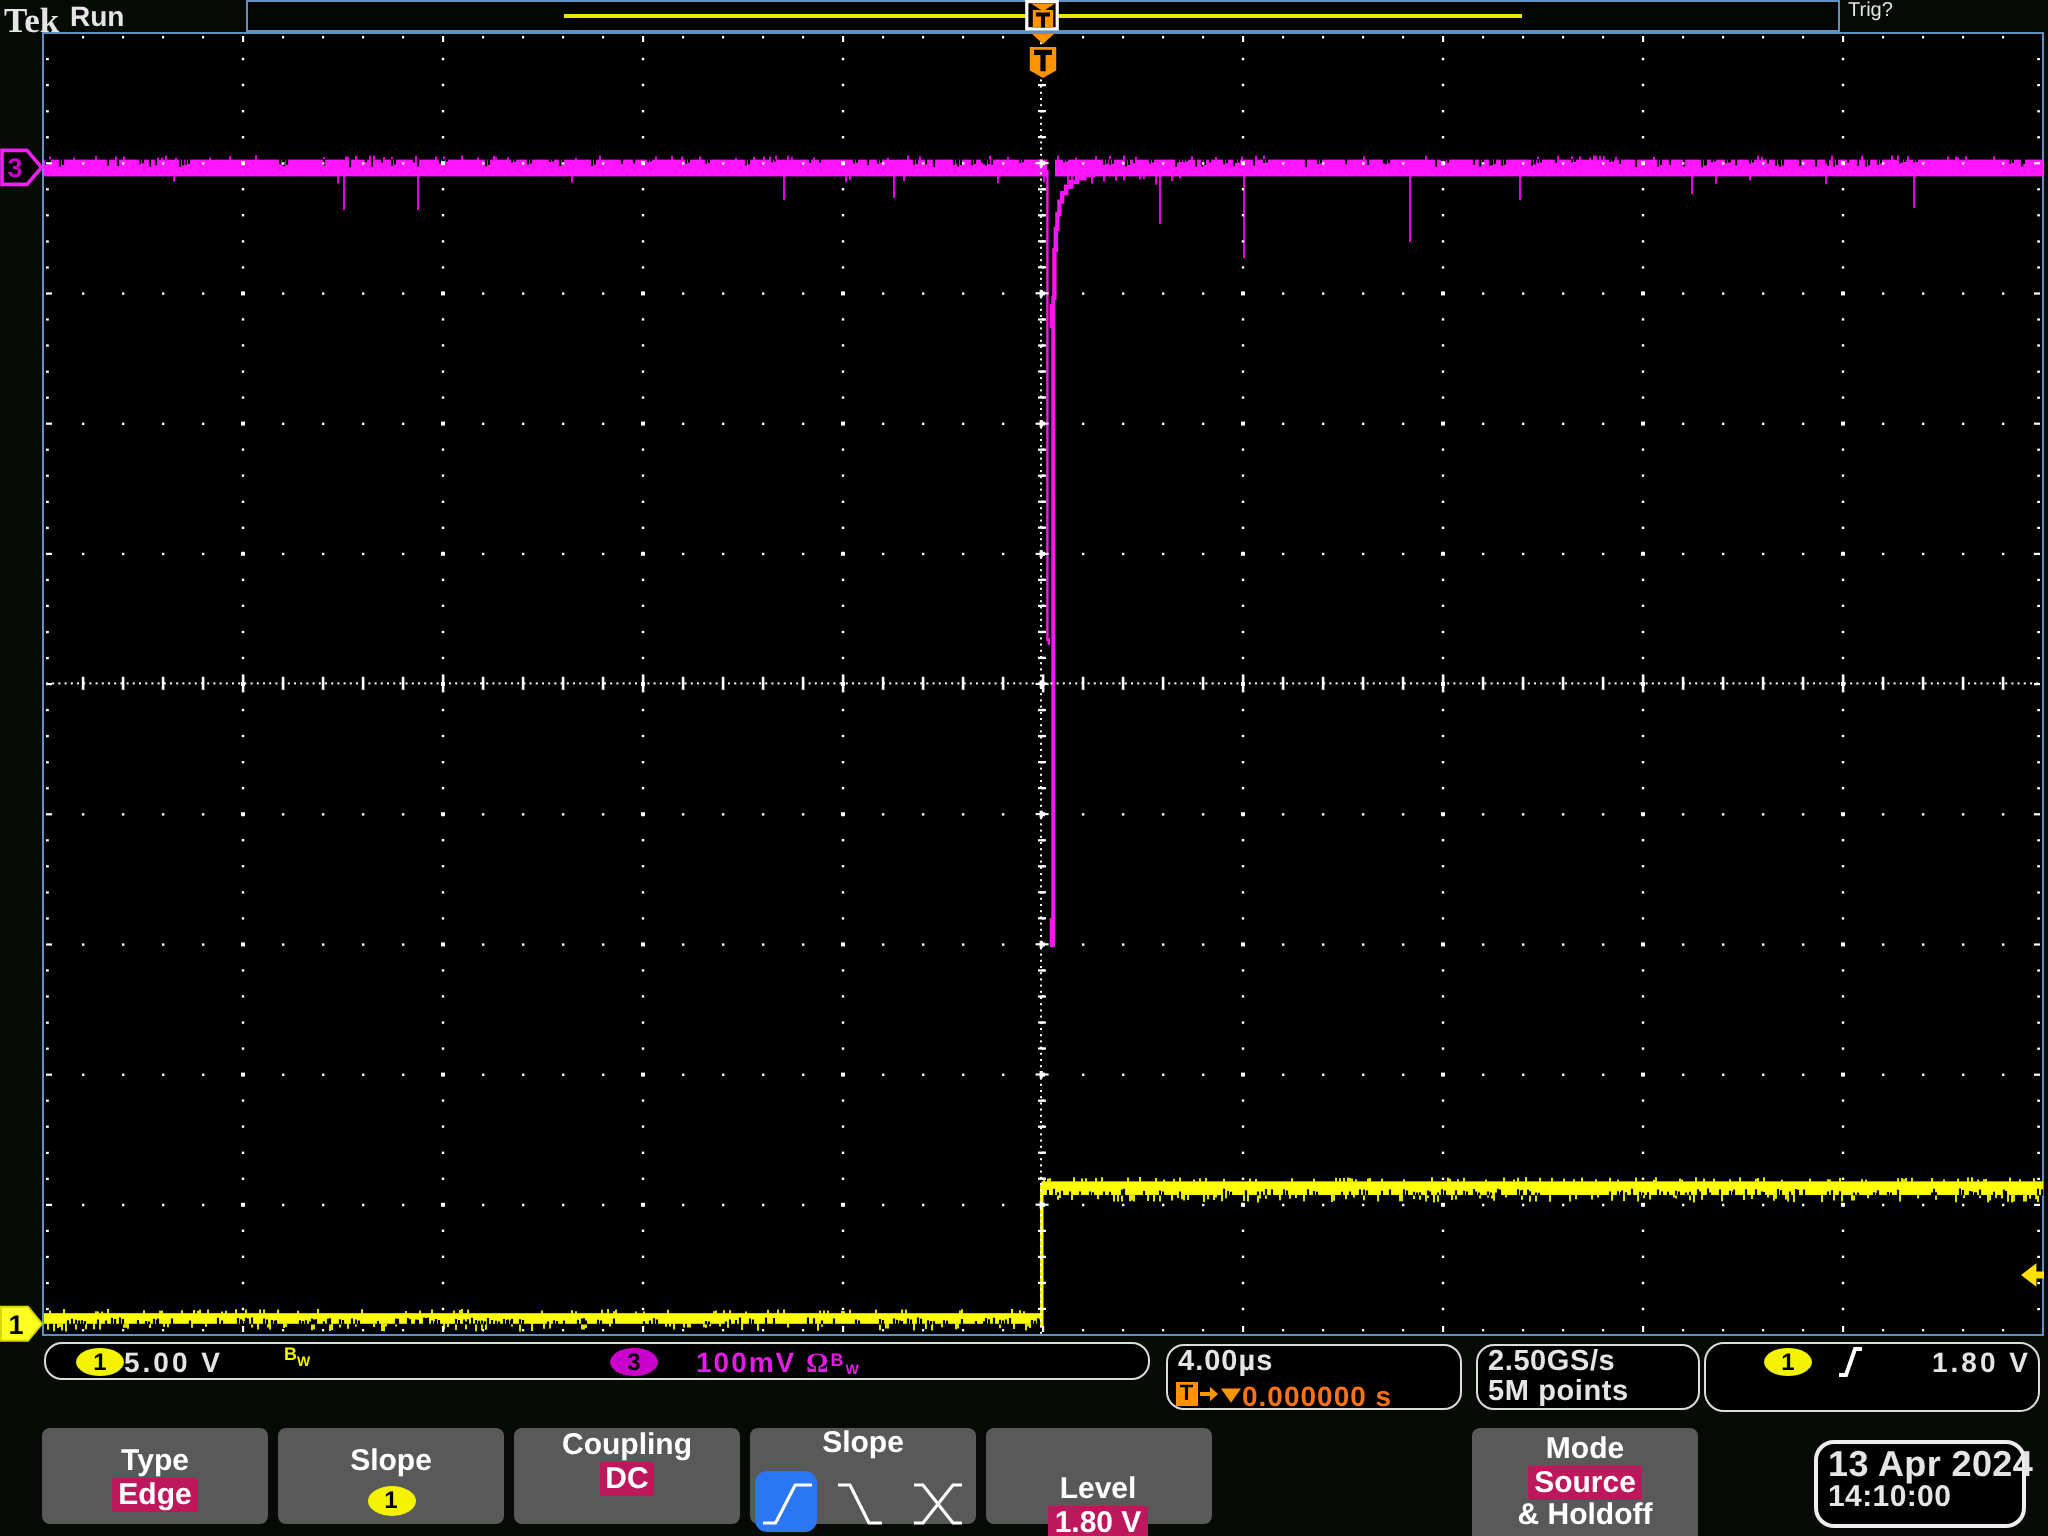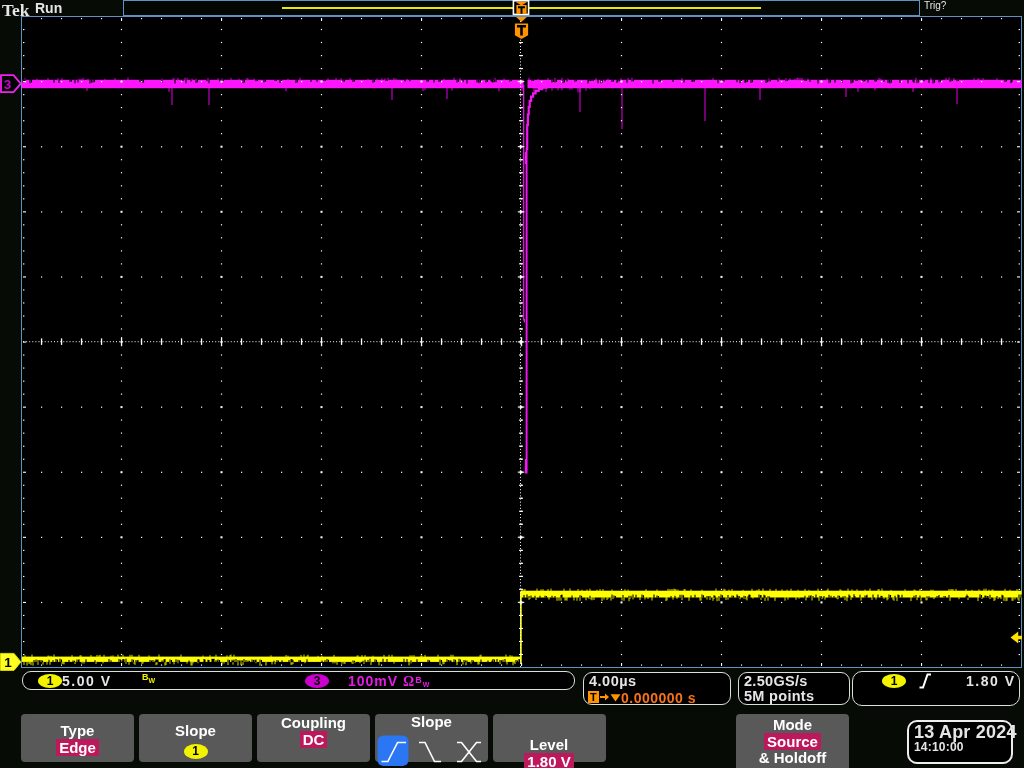--- a/index.html
+++ b/index.html
@@ -1706,13 +1706,13 @@
     <div><span class="hl">1.80 V</span></div>
   </div>
 <div class="btn" style="left:736px;height:60px">
     <div style="margin-top:3px">Mode</div>
     <div><span class="hl">Source</span></div>
     <div>&amp; Holdoff</div>
   </div>
 
 <div class="abs" style="left:907px;top:719.5px;width:102px;height:40.5px;border:2px solid #eee;border-radius:10px;background:#000"></div>
 <div class="abs txt" style="left:914px;top:722px;font-size:18px;letter-spacing:0.2px">13 Apr 2024</div>
-<div class="abs txt" style="left:914px;top:740px;font-size:12px;letter-spacing:0.2px">14:10:00</div>
+<div class="abs txt" style="left:914px;top:740px;font-size:15px;letter-spacing:0.2px">14:10:00</div>
 
 </body></html>

